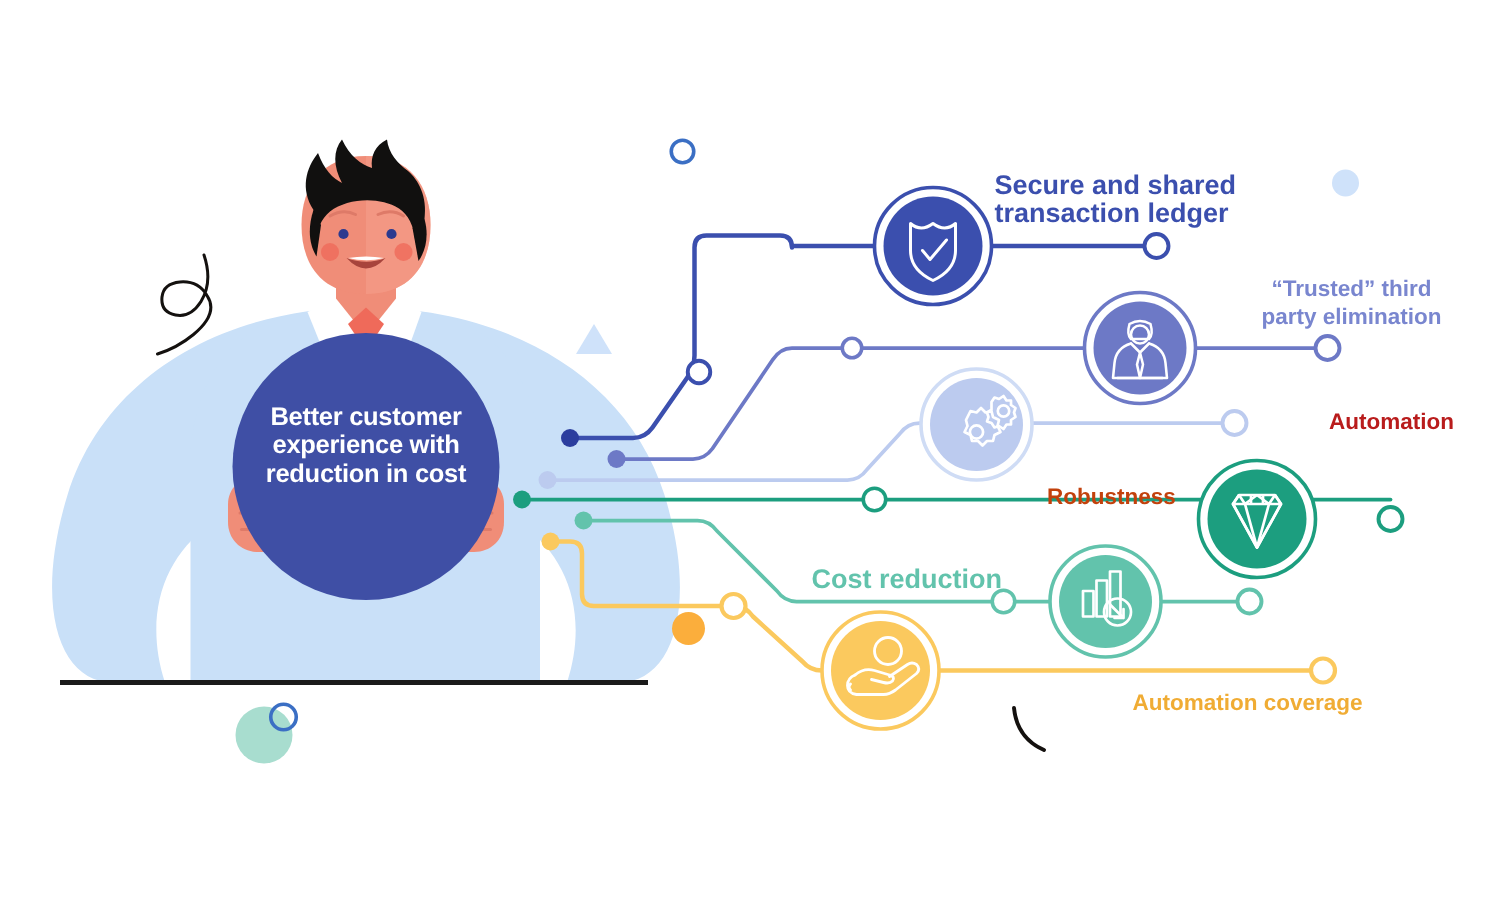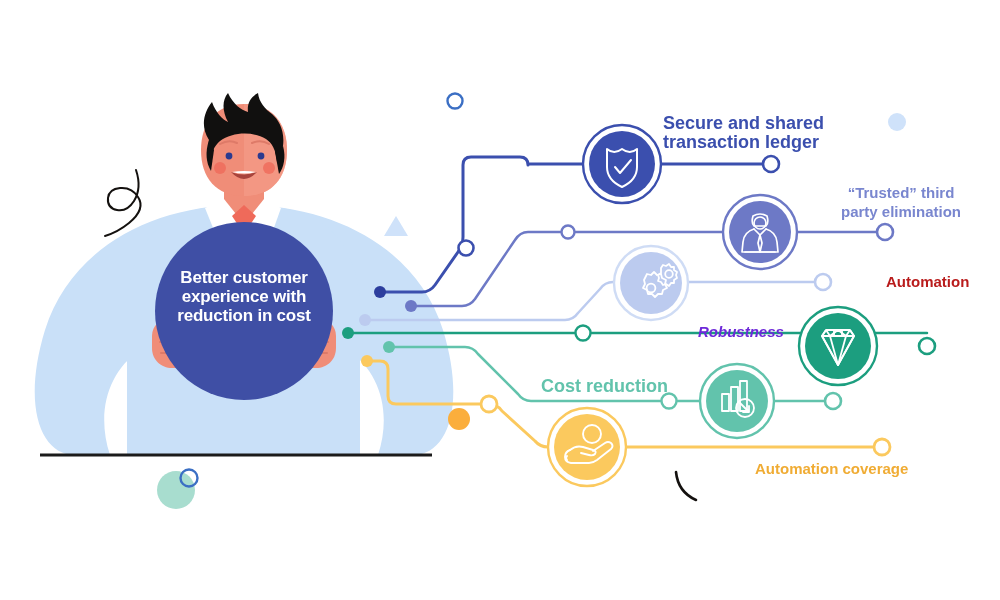--- a/index.html
+++ b/index.html
@@ -27,21 +27,21 @@
   }
   .node-label{
     position:absolute;
     font-weight:bold;
     line-height:19px;
     white-space:pre-line;
   }
   .lbl-ledger{left:663px;top:114px;font-size:18px;color:#3b4fae;width:180px;}
   .lbl-trusted{left:806px;top:183px;font-size:15px;color:#7986cf;width:190px;text-align:center;}
   .lbl-automation{left:838px;top:272px;font-size:15px;color:#b91c1c;margin-left:48px;}
-  .lbl-robust{left:698px;top:322px;font-size:15px;color:#6d28d9;font-style:italic;}
+  .lbl-robust{left:698px;top:322px;font-size:15px;color:#c2410c;}
   .lbl-cost{left:541px;top:377px;font-size:18px;color:#62c3ac;}
   .lbl-reg{left:755px;top:459px;font-size:15px;color:#f0ac34;}
 </style>
 </head>
 <body>
 
 <div id="stage">
 
   <svg id="scene" viewBox="0 0 1000 600">
     <defs>

